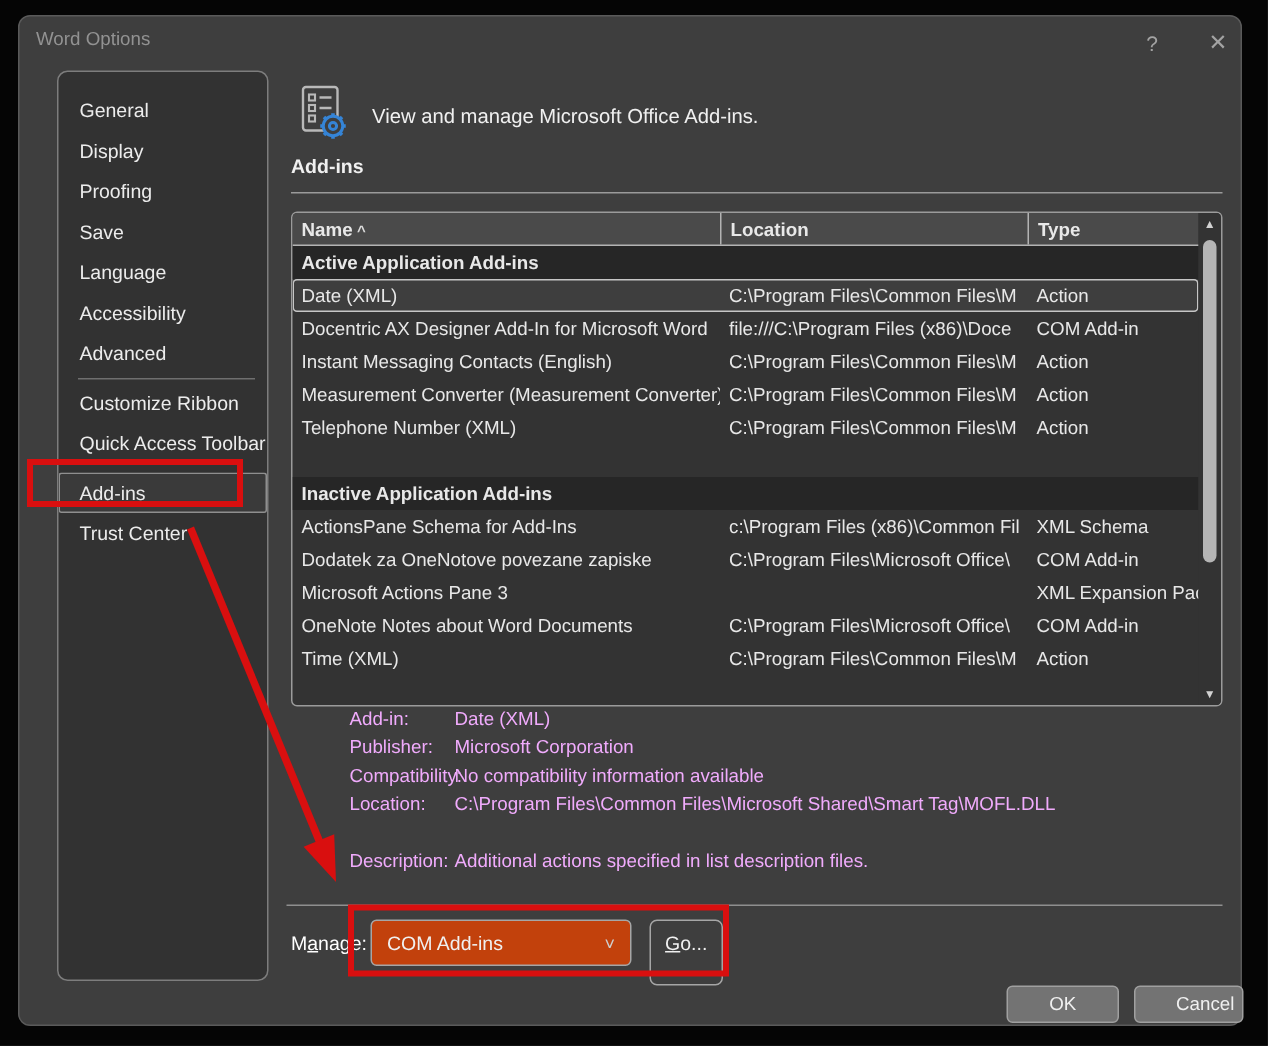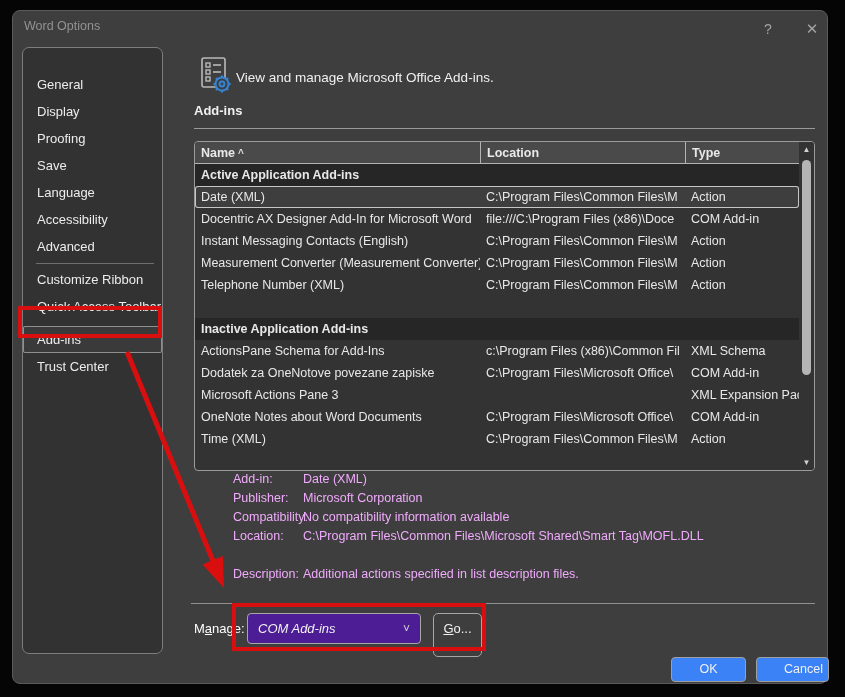--- a/index.html
+++ b/index.html
@@ -9,30 +9,30 @@
   
   .dialog { position:absolute; left:12px; top:10px; width:816px; height:674px;
     background:#3e3e3e; border:1px solid #5a5a5a; border-radius:8px; }
   .title { position:absolute; left:11px; top:8px; font-size:12.5px; color:#929292;text-align:center; }
   .titlebar-btn { position:absolute; top:7px; font-size:14px; color:#a3a3a3; width:26px; height:22px;
     text-align:center; line-height:22px; }
   .help-btn { left:742px; }
   .close-btn { left:786px; font-size:15px; }
 
   
-  .sidebar { position:absolute; left:9px; top:36px; width:141px; height:607px;
-    background:#323232; border:1px solid #7d7d7d; border-radius:7px; padding-top:23px; overflow:hidden; }
+  .sidebar { position:absolute; left:25px; top:36px; width:141px; height:607px;
+    background:#323232; border:1px solid #7d7d7d; border-radius:7px; padding-top:12px; overflow:hidden; }
   .sb-item { height:27px; line-height:27px; padding-left:14px; font-size:13px; color:#ececec;
     white-space:nowrap; cursor:default; }
   .sb-item.gap-top { margin-top:6px; }
   .sb-item.selected { background:#3a3a3a; box-shadow:inset 0 0 0 1px #8f8f8f; border-radius:2px; }
   .sb-divider { border-top:1px solid #6f6f6f; margin:3px 8px 2px 13px; }
 
   
-  .main-head { position:absolute; left:183px; top:44px; display:flex; align-items:center; gap:2px; }
+  .main-head { position:absolute; left:183px; top:44px; display:flex; align-items:center; gap:14px; }
   .main-head-text { font-size:13.5px; color:#f0f0f0; }
   .section-label { position:absolute; left:181px; top:92px; font-size:13px; font-weight:bold; color:#f0f0f0; }
   .hr1 { position:absolute; left:181px; top:117px; width:621px; border-top:1px solid #9a9a9a; }
   .hr2 { position:absolute; left:178px; top:592px; width:624px; border-top:1px solid #8f8f8f; }
 
   
   .addin-table { position:absolute; left:181px; top:130px; width:621px; height:330px;
     background:#333333; border:1px solid #9b9b9b; border-radius:4px; overflow:hidden; }
   .t-row { display:grid; grid-template-columns:285px 205px 1fr; height:22px; line-height:22px;
     font-size:12.5px; color:#e8e8e8; white-space:nowrap; width:604px; }
@@ -53,29 +53,29 @@
   .details { position:absolute; left:220px; top:461px; display:grid;
     grid-template-columns:70px auto; row-gap:5px; font-size:12.5px; color:#f0abfc; }
   .d-gap { grid-column:1 / span 2; height:14px; }
   .details div { white-space:nowrap; }
 
   
   .manage-label { position:absolute; left:181px; top:602px; height:31px; line-height:31px;
     font-size:13px; color:#ffffff; }
   .manage-label u, .go-btn u { text-decoration:underline; }
   .dropdown { position:absolute; left:234px; top:602px; width:174px; height:31px;
-    background:#4c1d95; border:1px solid #a6a6a6; border-radius:4px; display:flex;
-    align-items:center; justify-content:space-between; padding:0 10px; font-size:13px; color:#f0f0f0;font-style:italic; }
+    background:#c2410c; border:1px solid #a6a6a6; border-radius:4px; display:flex;
+    align-items:center; justify-content:space-between; padding:0 10px; font-size:13px; color:#f0f0f0; }
   .dd-chevron { font-size:12px; color:#cfcfcf; }
   .go-btn { position:absolute; left:420px; top:602px; width:49px; height:44px;
     background:#3e3e3e; border:1px solid #a6a6a6; border-radius:5px;
     font-size:13px; color:#f0f0f0; text-align:center; line-height:29px; }
 
   
-  .btn { position:absolute; top:646px; height:25px; background:#3b82f6; border:1px solid #a0a0a0;
+  .btn { position:absolute; top:646px; height:25px; background:#737373; border:1px solid #a0a0a0;
     border-radius:4px; font-size:12.5px; color:#f0f0f0; text-align:center; line-height:23px; }
   .ok-btn { left:658px; width:75px; }
   .cancel-btn { left:743px; width:73px;padding-left:22px; }
 
   
   .anno { position:absolute; pointer-events:none; z-index:50; }
   .anno-box { border:4px solid #d90f0f; }
   #anno-box-addins { left:18px; top:306px; width:144px; height:32px; }
   #anno-box-manage { left:232px; top:603px; width:254px; height:48px; }
   #anno-arrow { left:0; top:0; width:845px; height:697px; }

